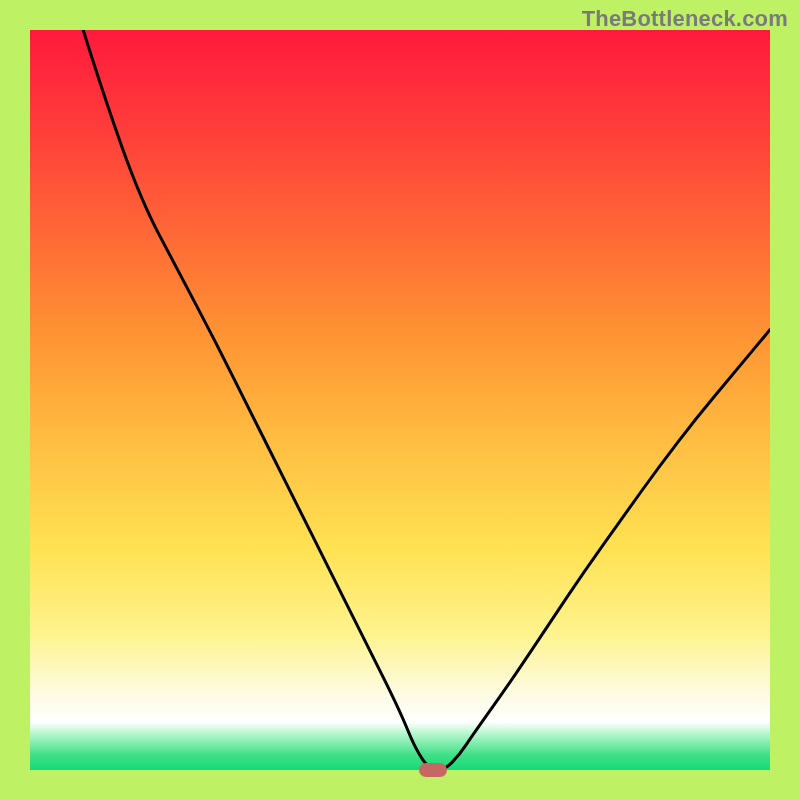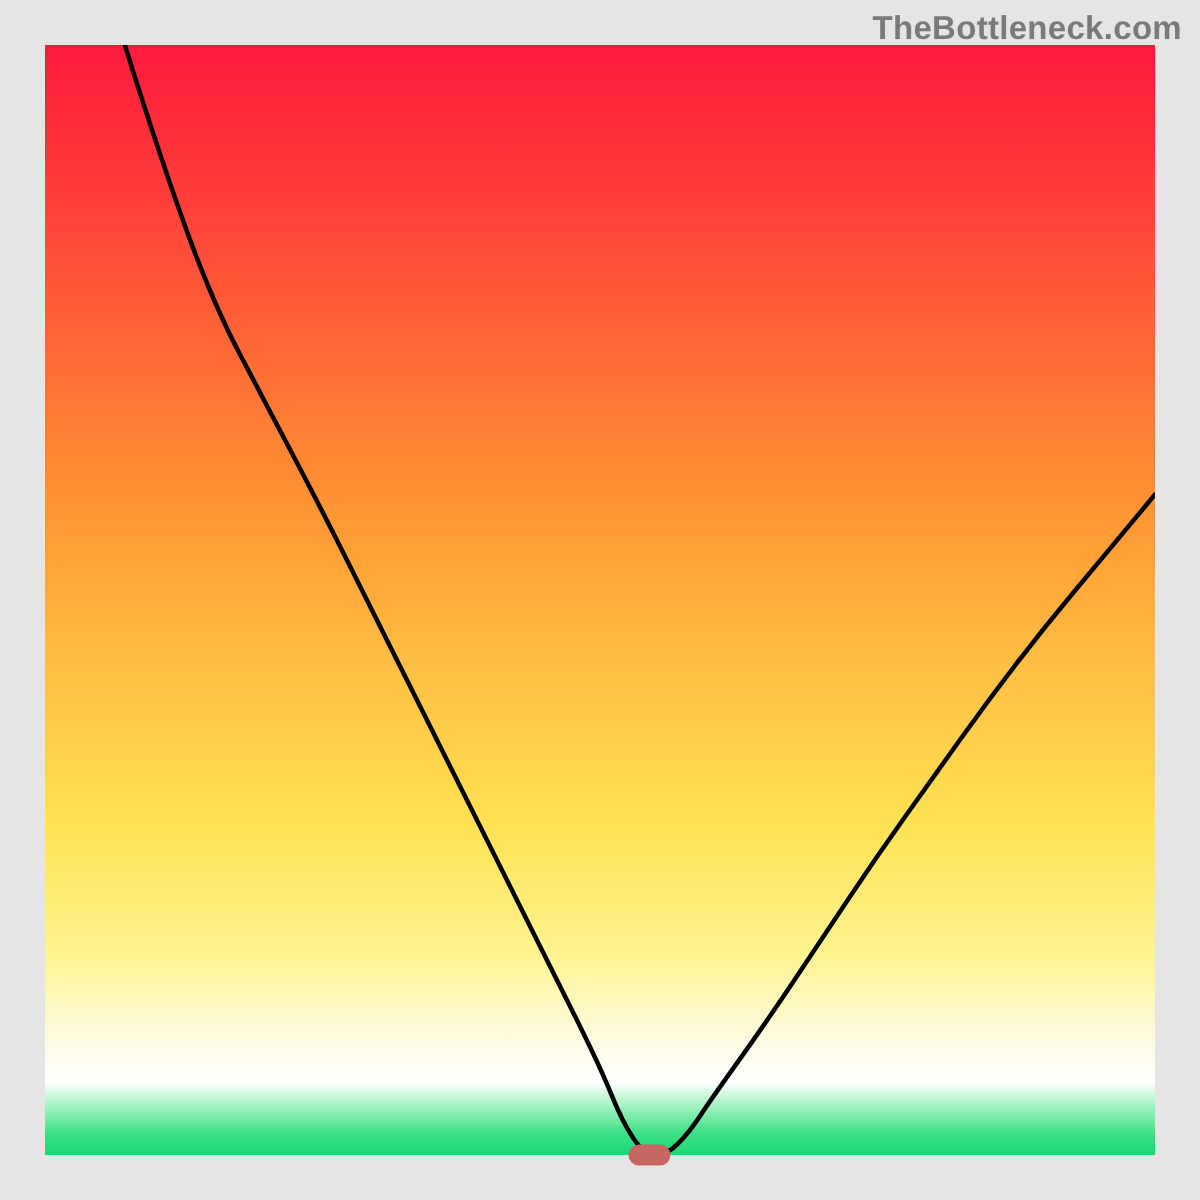--- a/index.html
+++ b/index.html
@@ -8,21 +8,21 @@
     width: 800px;
     height: 800px;
     background: #000;
     overflow: hidden;
     font-family: Arial, Helvetica, sans-serif;
   }
   .frame {
     position: relative;
     width: 800px;
     height: 800px;
-    background: #e5e5e5;
+    background: #bef264;
   }
   .plot {
     position: absolute;
     left: 30px;
     top: 30px;
     width: 740px;
     height: 740px;
     background: linear-gradient(
       to bottom,
       #ff1a3c 0%,

